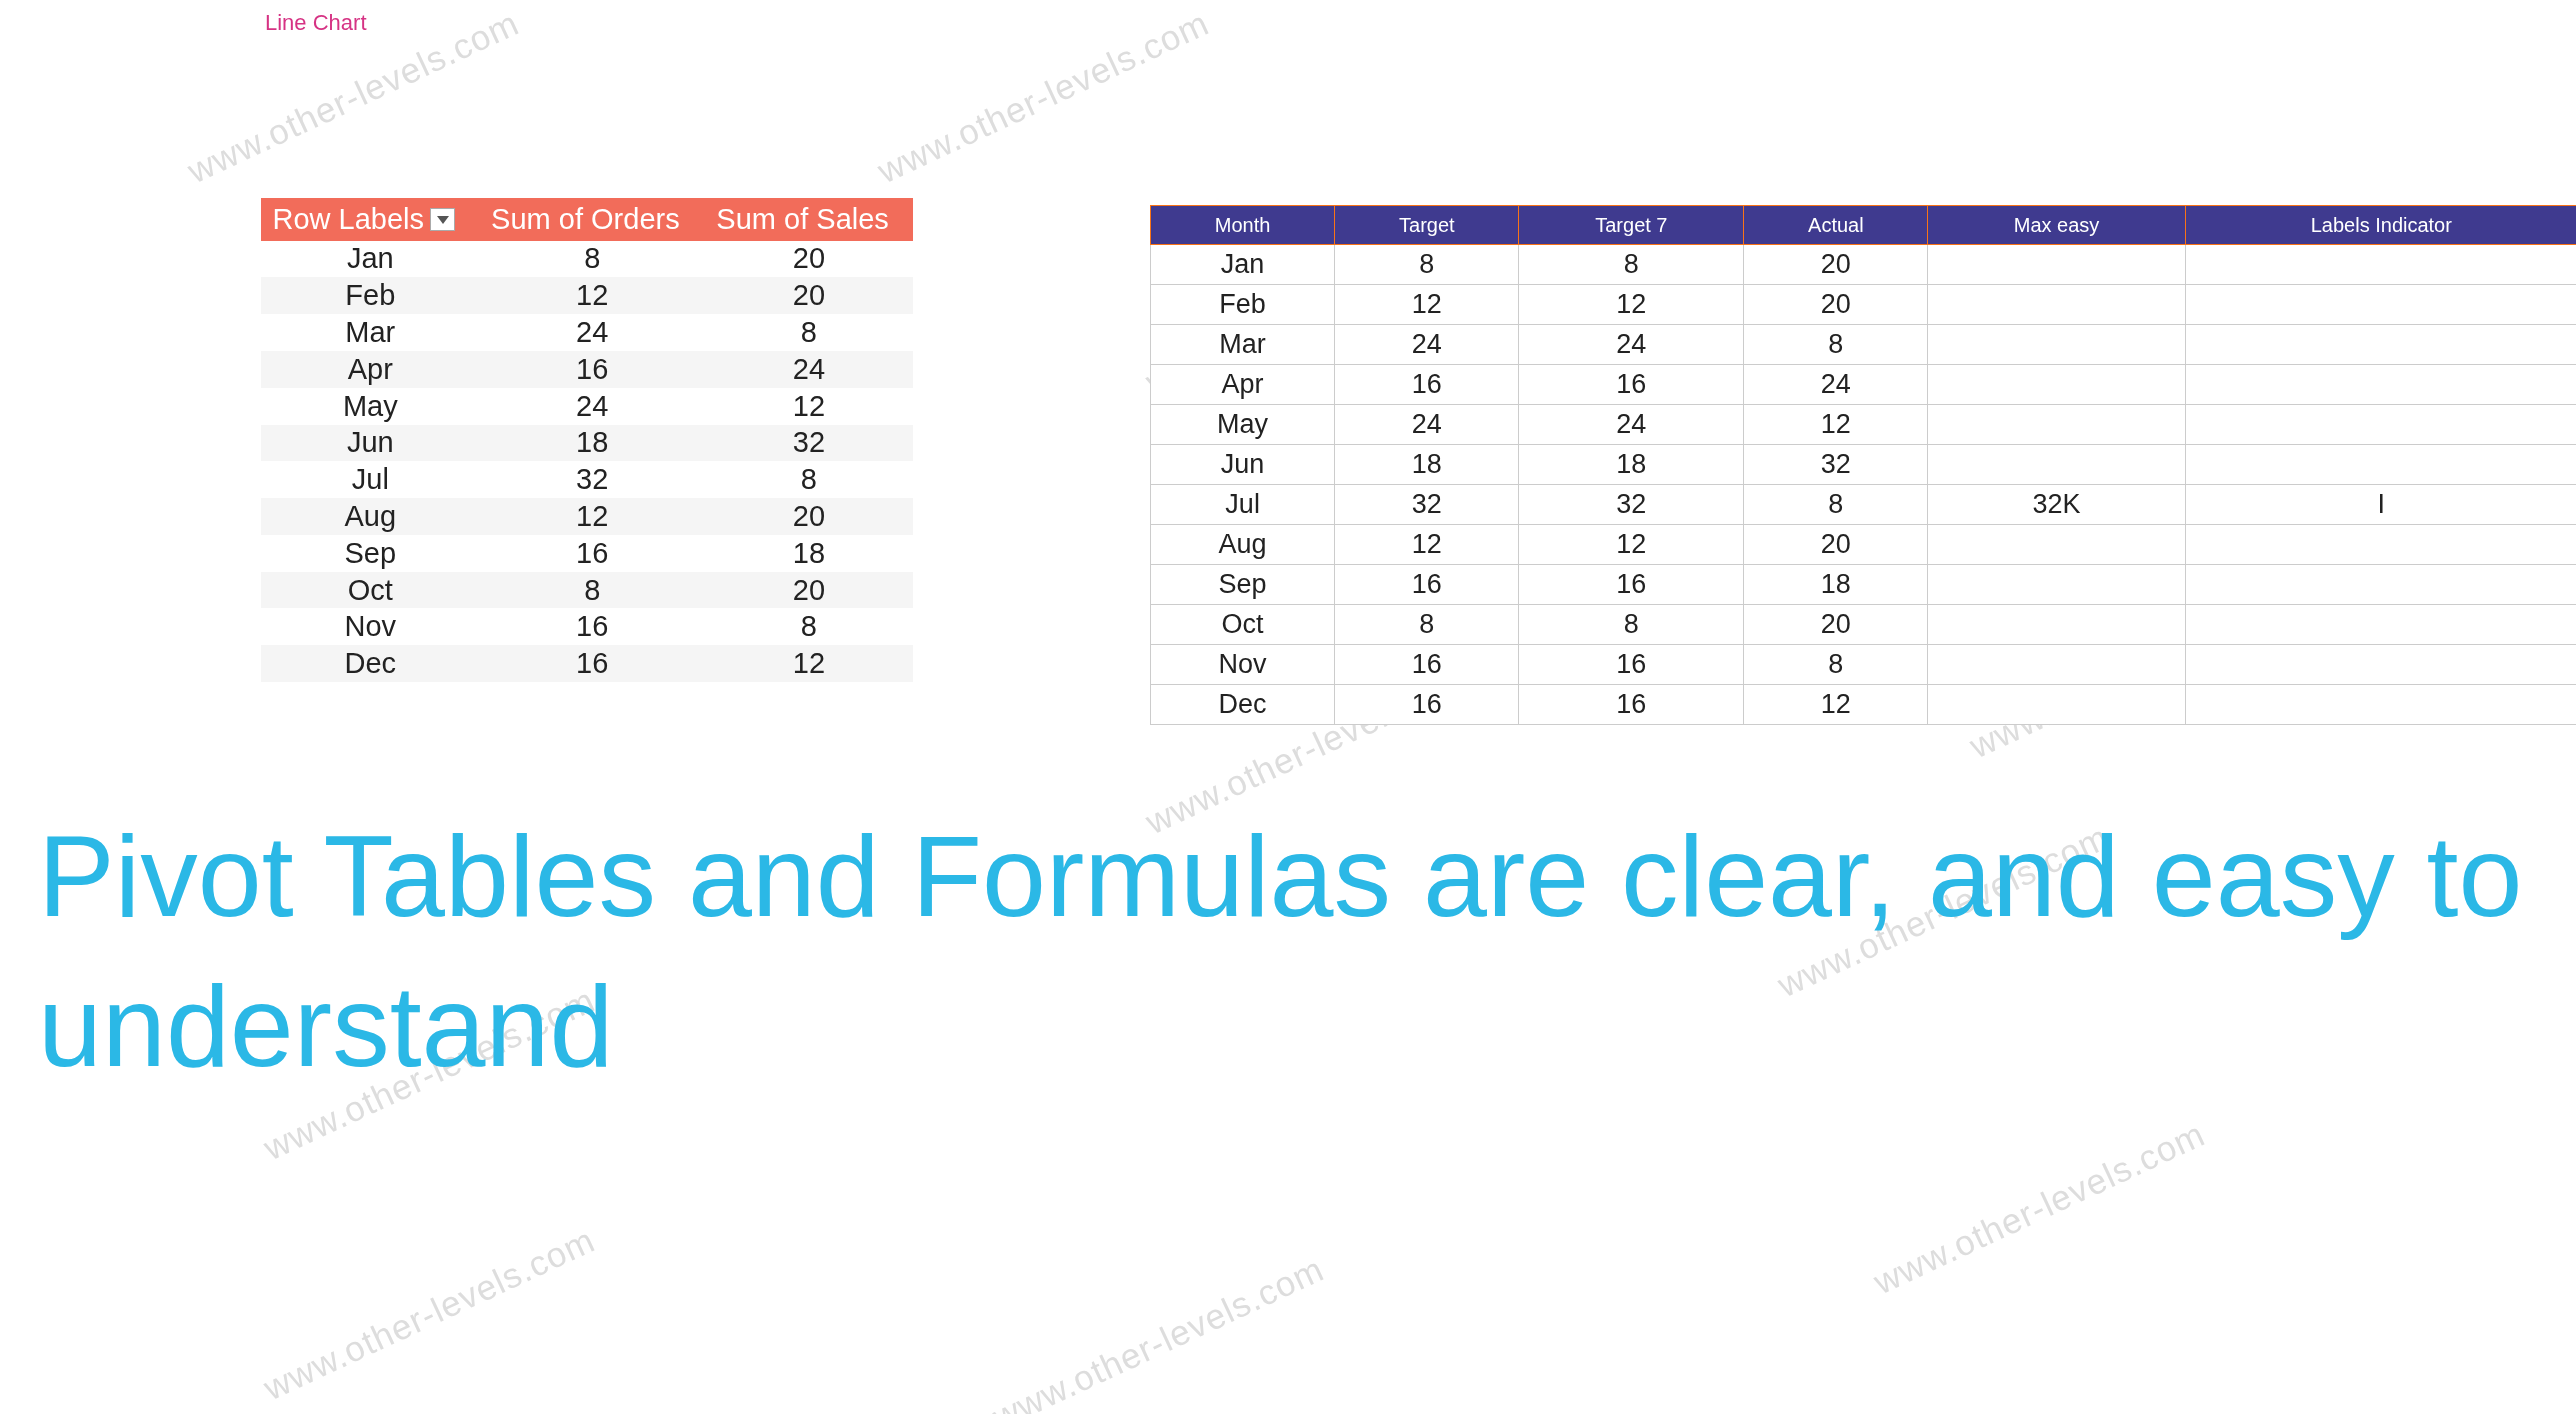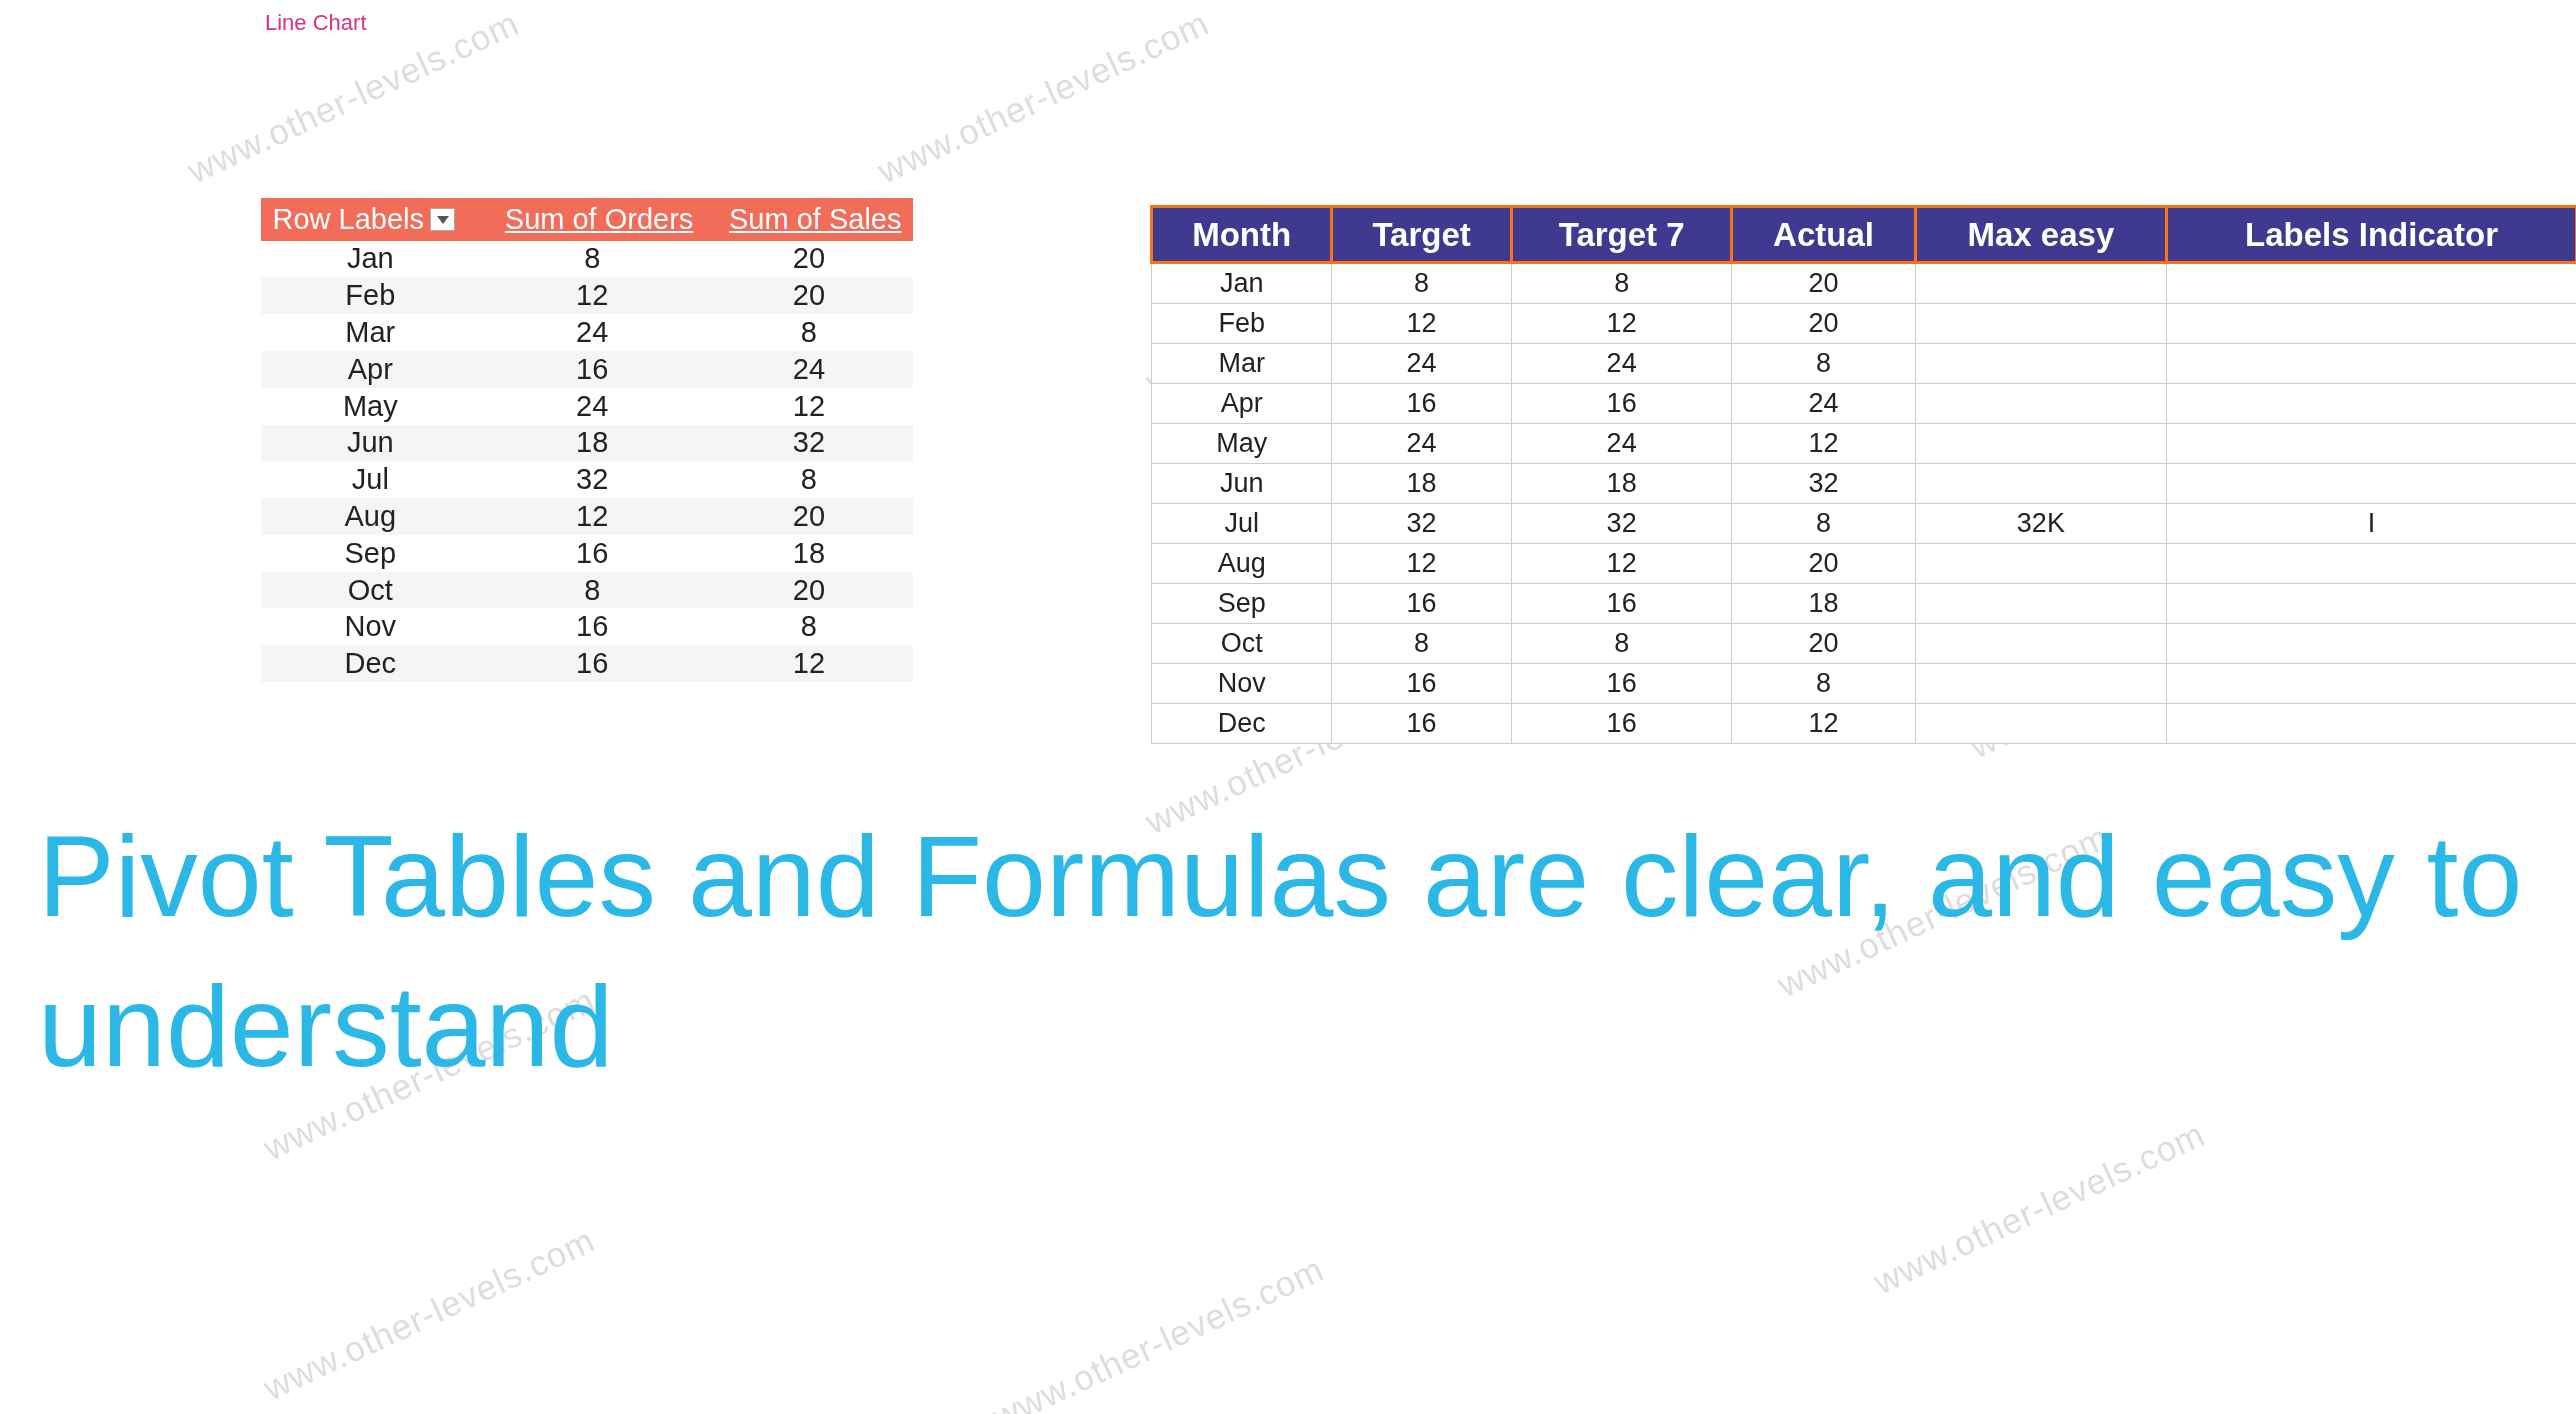--- a/index.html
+++ b/index.html
@@ -39,21 +39,21 @@
   }
   .pivot-table th {
     background: #f26c5a;
     color: #fff;
     font-weight: 400;
     font-size: 29px;
     padding: 4.8px 11.5px;
     text-align: left;
     white-space: nowrap;
   }
-  .pivot-table th.center { text-align: right; text-decoration: underline; }
+  .pivot-table th.center { text-align: left; }
   .pivot-table td {
     font-size: 29px;
     color: #222;
     padding: 1.9px 11.5px;
     text-align: center;
     background: #fff;
   }
   .pivot-table tr.alt td { background: #f5f5f5; }
   .dropdown-icon {
     display: inline-block;
@@ -78,25 +78,25 @@
   .data-table {
     position: absolute;
     left: 1150px;
     top: 205px;
     border-collapse: collapse;
     width: 1428px;
   }
   .data-table th {
     background: #3f3a8f;
     color: #fff;
-    font-weight: 700;
-    font-size: 33px;
+    font-weight: 400;
+    font-size: 20px;
     padding: 7.7px 9.6px;
     text-align: center;
-    border: 3px solid #f97316;
+    border: 1px solid #f97316;
   }
   .data-table td {
     font-size: 27px;
     color: #222;
     padding: 3.8px 9.6px;
     text-align: center;
     border: 1px solid #ccc;
     background: #fff;
     height: 40px;
   }

